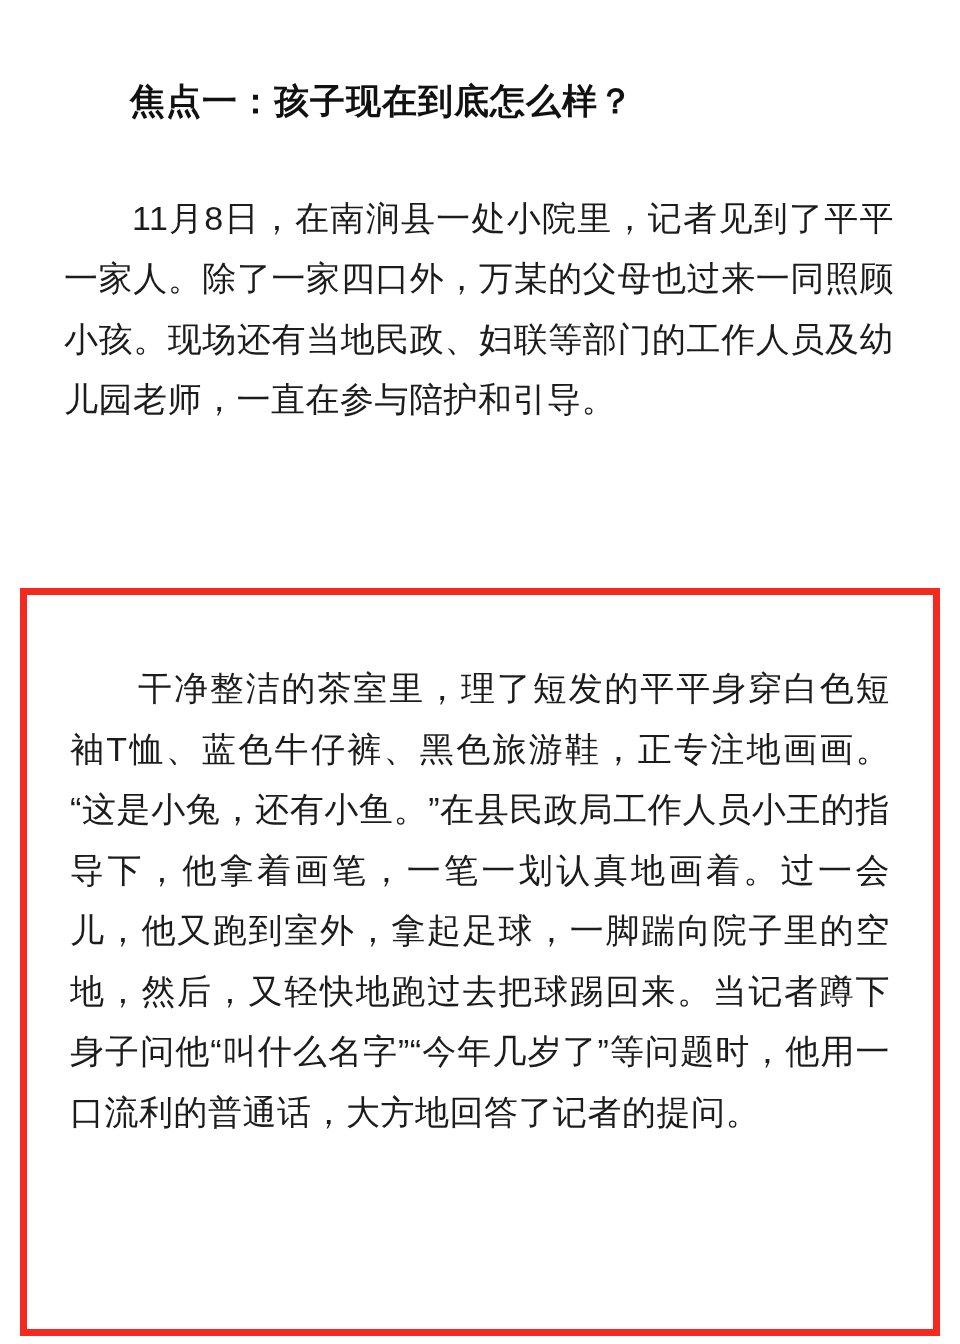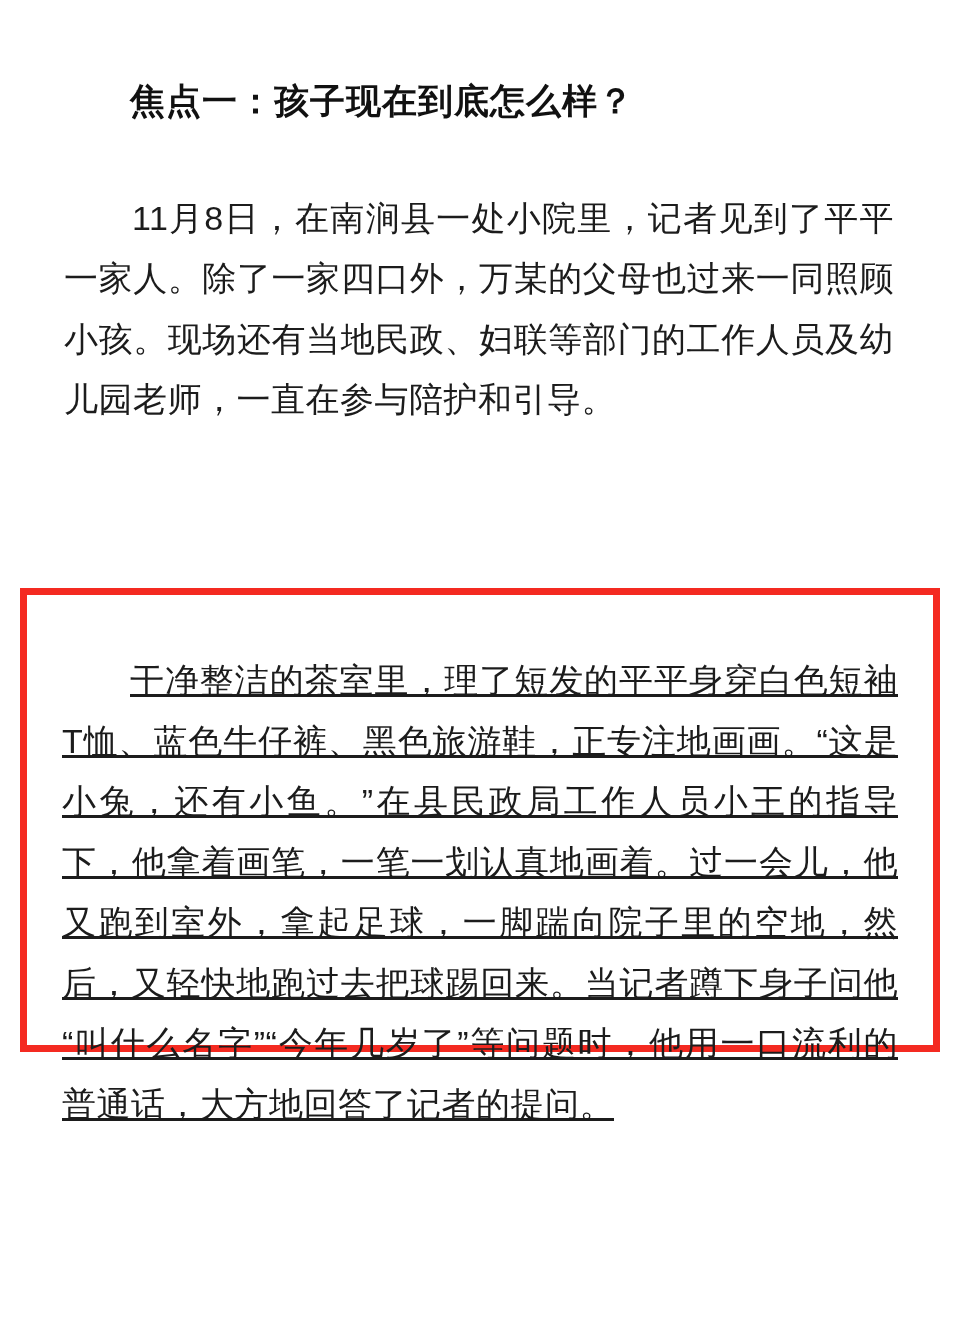--- a/index.html
+++ b/index.html
@@ -10,21 +10,21 @@
   body {
     width: 960px;
     height: 1344px;
     font-family: "Liberation Sans", "DejaVu Sans", sans-serif;
     color: #1a1a1a;
     overflow: hidden;
   }
   .page {
     position: relative;
     width: 960px;
-    height: 1060px;
+    height: 1344px;
     box-sizing: border-box;
     padding: 0 48px;
   }
   .heading {
     font-size: 35px;
     font-weight: bold;
     letter-spacing: 1px;
     color: #111111;
     margin: 0;
     padding-top: 78px;
@@ -51,26 +51,25 @@
     top: 588px;
     bottom: 8px;
     border: 7px solid #f42a21;
     box-sizing: border-box;
     padding: 52px 32px 10px 32px;
   }
   .highlight-para {
     font-size: 34px;
     line-height: 1.78;
     color: #1c1c1c;
-    margin: 3px;
+    margin: 11px;
     text-indent: 68px;
     text-align: justify;
     text-justify: inter-ideograph;
     letter-spacing: 0.5px;
-    text-decoration: underline;
   }
 </style>
 </head>
 <body>
 
 <div class="page">
 
   <h1 class="heading">焦点一：孩子现在到底怎么样？</h1>
 
   <p class="intro-para">11月8日，在南涧县一处小院里，记者见到了平平一家人。除了一家四口外，万某的父母也过来一同照顾小孩。现场还有当地民政、妇联等部门的工作人员及幼儿园老师，一直在参与陪护和引导。</p>

